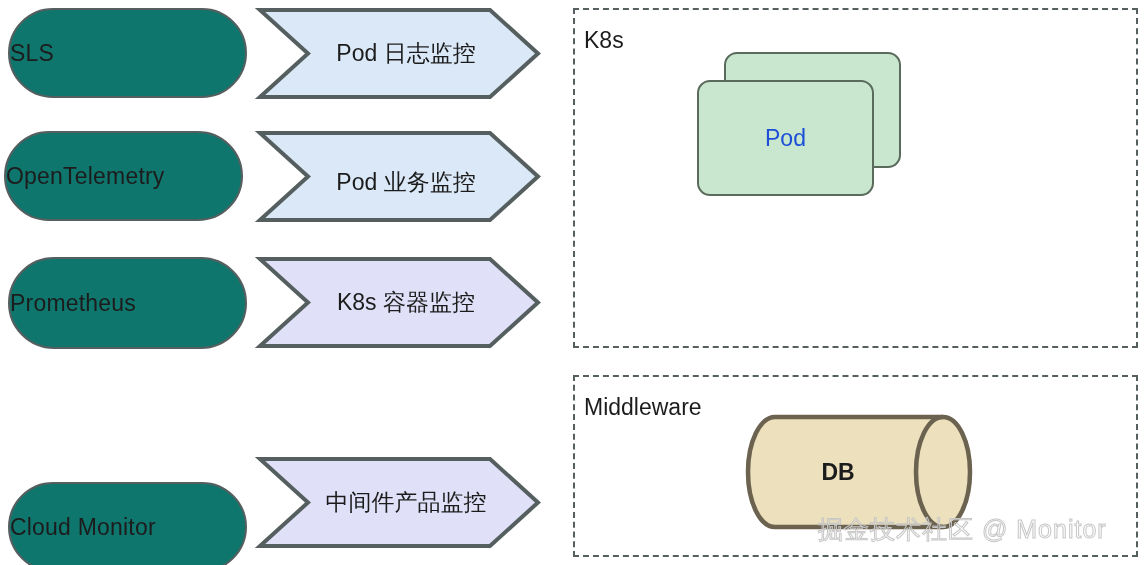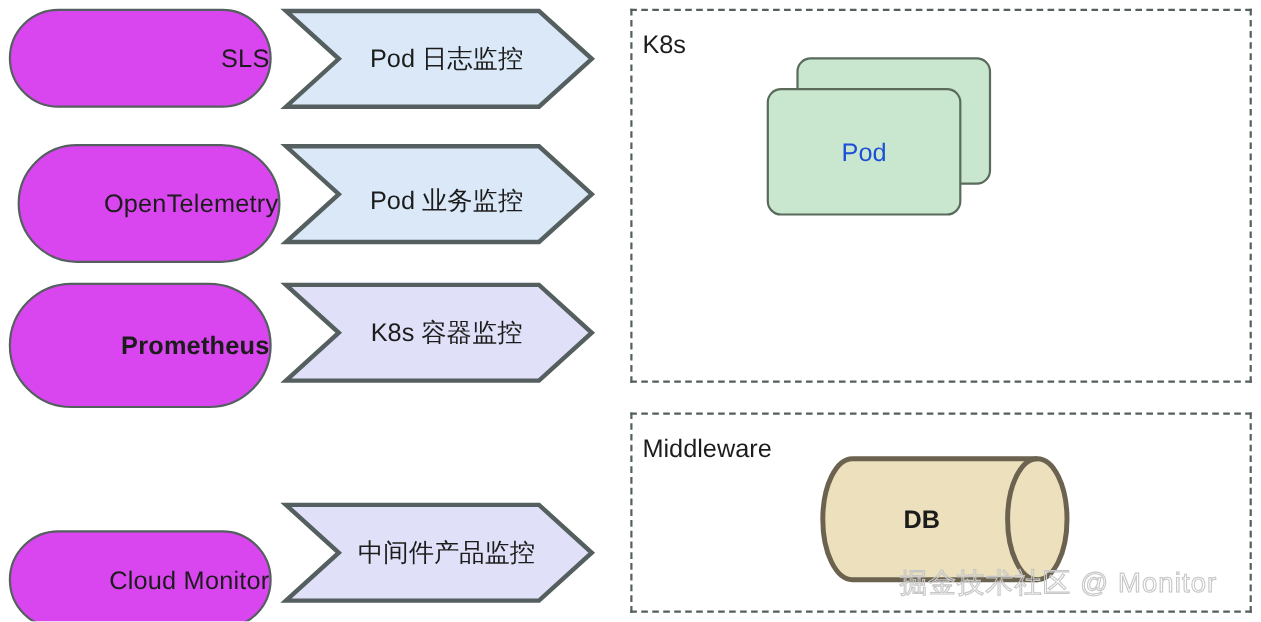--- a/index.html
+++ b/index.html
@@ -16,26 +16,26 @@
     width: 1146px;
     height: 565px;
     background: #ffffff;
     overflow: hidden;
   }
 
   
   .pill {
     position: absolute;
     box-sizing: border-box;
-    background: #d946ef;
+    background: #0f766e;
     border: 2.5px solid #555f5f;
     border-radius: 999px;
     display: flex;
     align-items: center;
-    justify-content: flex-end;
+    justify-content: flex-start;
     color: #1c1c1c;
     font-size: 23px;
     letter-spacing: .2px;
     white-space: nowrap;
   }
 
   
   .chev-wrap {
     position: absolute;
     text-align: right;
@@ -120,25 +120,25 @@
 </style>
 </head>
 <body>
 
 <div id="canvas">
 
   <div class="pill" style="left:8px; top:8px; width:239px; height:90px;">
     <span>SLS</span>
   </div>
 
-  <div class="pill" style="left:16px; top:131px; width:239px; height:108px;">
+  <div class="pill" style="left:4px; top:131px; width:239px; height:90px;">
     <span>OpenTelemetry</span>
   </div>
 
-  <div class="pill" style="left:8px; top:257px; width:239px; height:114px;font-weight:bold;">
+  <div class="pill" style="left:8px; top:257px; width:239px; height:92px;">
     <span>Prometheus</span>
   </div>
 
   <div class="pill" style="left:8px; top:434px; width:239px; height:90px;margin-top:48px;">
     <span>Cloud Monitor</span>
   </div>
 
   <div class="chev-wrap" style="left:258px; top:8px; width:282px; height:91px;">
     <svg width="282" height="91" viewBox="0 0 282 91" aria-hidden="true">
       <polygon points="2,2 232,2 280,45.5 232,89 2,89 50,45.5" fill="#dae8f8" stroke="#555f5f" stroke-width="4" stroke-linejoin="miter"></polygon>

